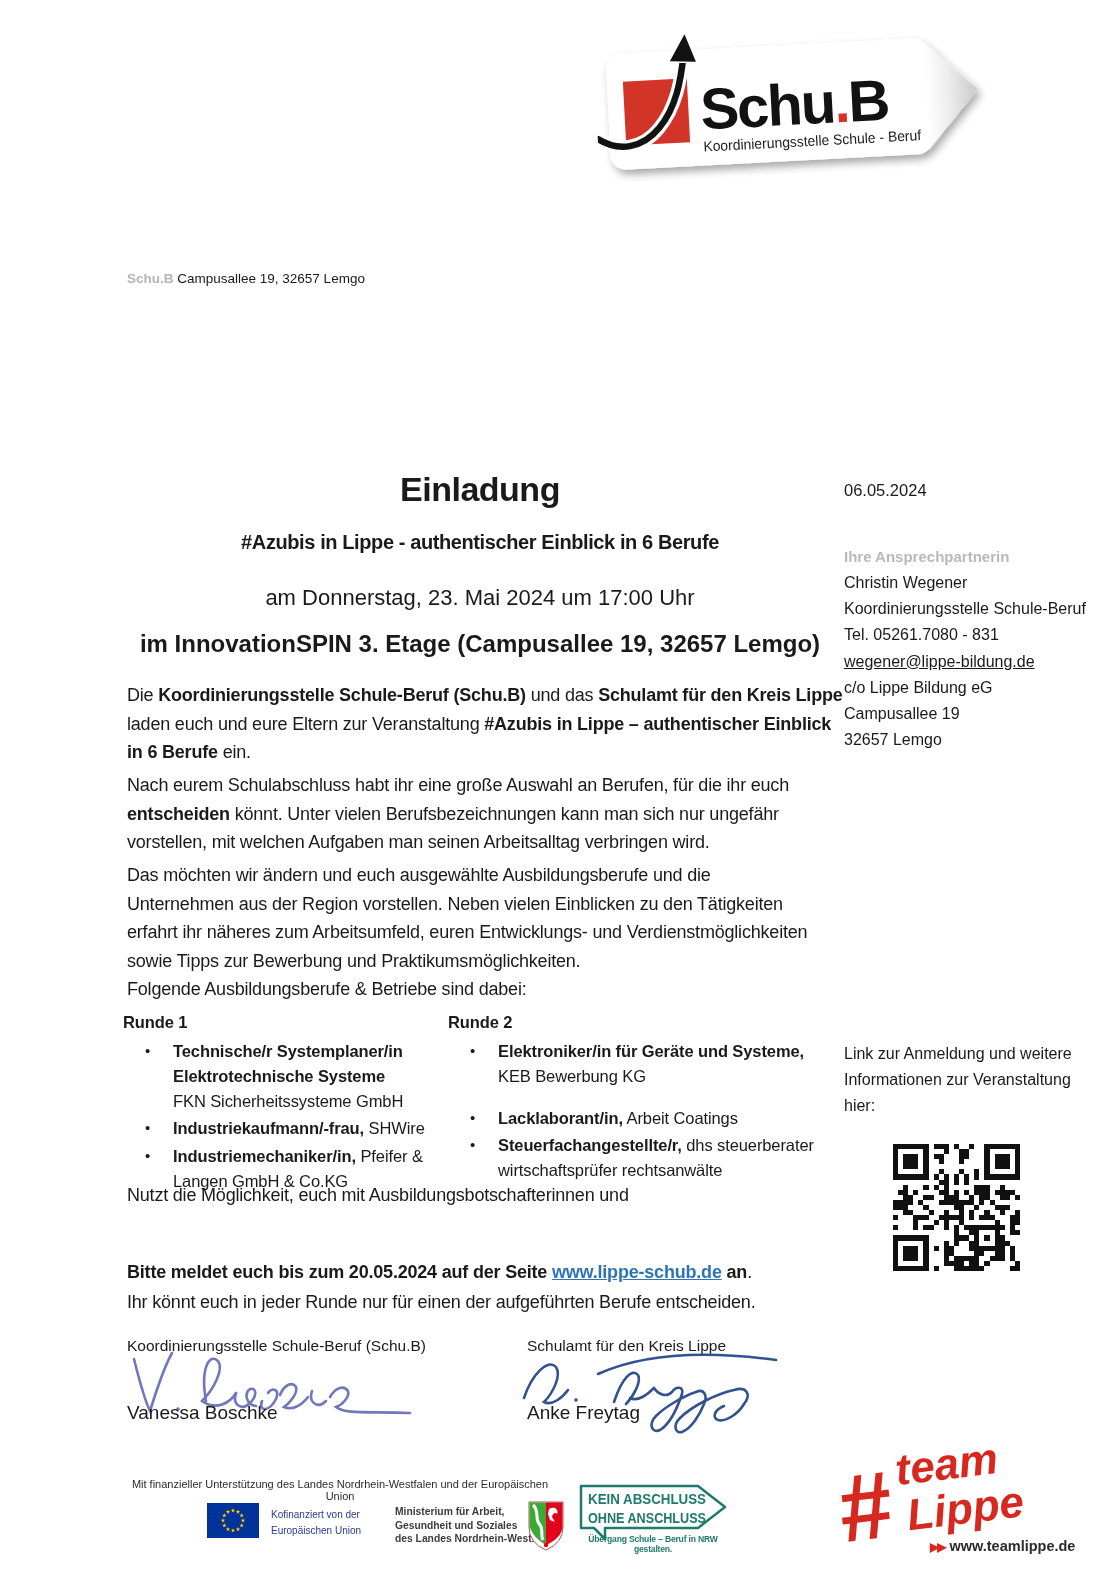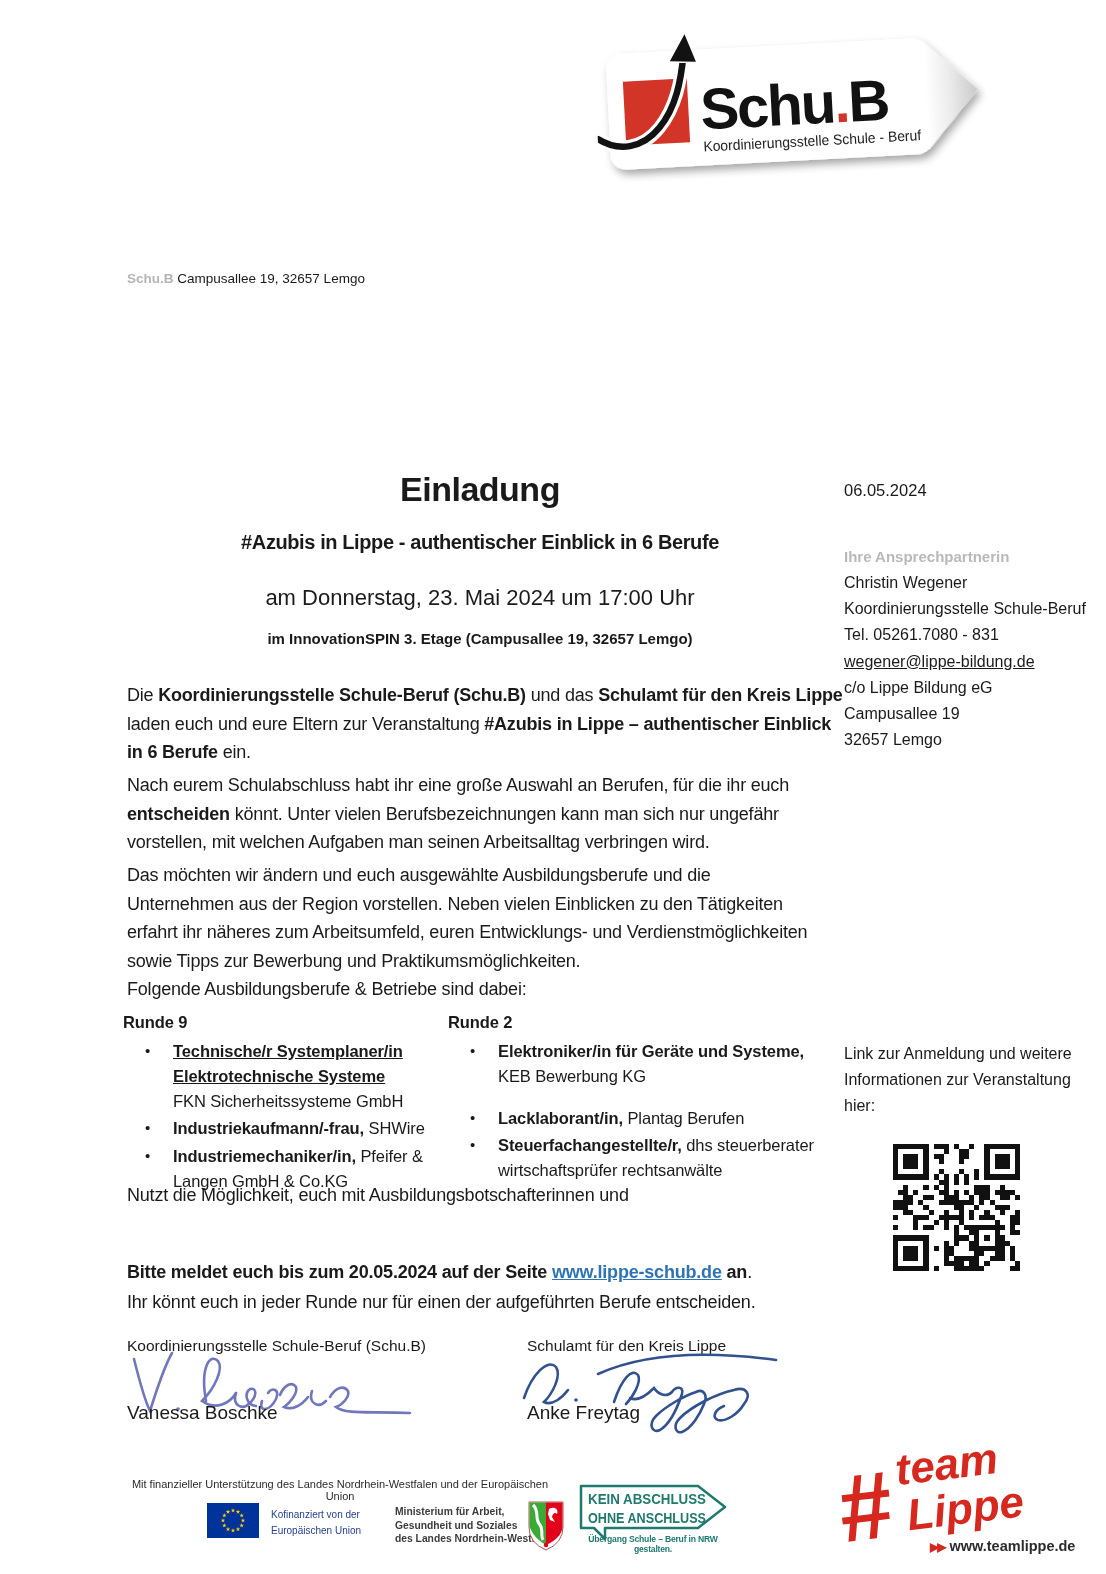--- a/index.html
+++ b/index.html
@@ -13,21 +13,21 @@
   
   .sender{left:127px;top:271px;font-size:13.5px;}
   .sender .brand{color:#b5b5b5;font-weight:bold;}
   .recipient{left:128px;top:314px;font-size:18.5px;line-height:28px;}
 
   
   .hcol{left:127px;width:706px;text-align:center;}
   .h-title{top:470px;font-size:34px;font-weight:bold;letter-spacing:-0.5px;}
   .h-sub{top:531px;font-size:20px;font-weight:bold;letter-spacing:-0.4px;}
   .h-date{top:585px;font-size:22px;}
-  .h-loc{top:630px;font-size:15px;font-weight:bold;}
+  .h-loc{top:630px;font-size:24px;font-weight:bold;}
 
   
   .r-date{left:844px;top:481px;font-size:16.5px;}
   .contact-h{left:844px;top:548px;font-size:15px;font-weight:bold;color:#b9b9b9;}
   .contact{left:844px;top:570px;font-size:16px;line-height:26.2px;}
   .contact .email{text-decoration:underline;}
   .reg-note{left:844px;top:1041px;width:260px;font-size:16px;line-height:26.2px;}
   .qr{left:893px;top:1144px;width:127px;height:127px;}
 
   
@@ -120,32 +120,32 @@
     <div>Campusallee 19</div>
     <div>32657 Lemgo</div>
   </div>
 
   <div class="abs para p1 rich"><span>Die </span><span style="font-weight: bold;">Koordinierungsstelle Schule-Beruf (Schu.B)</span><span> und das </span><span style="font-weight: bold;">Schulamt für den Kreis Lippe</span><br><span>laden euch und eure Eltern zur Veranstaltung </span><span style="font-weight: bold;">#Azubis in Lippe – authentischer Einblick</span><br><span style="font-weight: bold;">in 6 Berufe</span><span> ein.</span></div>
   <div class="abs para p3 rich"><span>Das möchten wir ändern und euch ausgewählte Ausbildungsberufe und die</span><br><span>Unternehmen aus der Region vorstellen. Neben vielen Einblicken zu den Tätigkeiten</span><br><span>erfahrt ihr näheres zum Arbeitsumfeld, euren Entwicklungs- und Verdienstmöglichkeiten</span><br><span>sowie Tipps zur Bewerbung und Praktikumsmöglichkeiten.</span></div>
   <div class="abs para p2 rich"><span>Nach eurem Schulabschluss habt ihr eine große Auswahl an Berufen, für die ihr euch</span><br><span style="font-weight: bold;">entscheiden</span><span> könnt. Unter vielen Berufsbezeichnungen kann man sich nur ungefähr</span><br><span>vorstellen, mit welchen Aufgaben man seinen Arbeitsalltag verbringen wird.</span></div>
   <div class="abs para p4">Folgende Ausbildungsberufe &amp; Betriebe sind dabei:</div>
 
   <div class="abs round c1">
-    <div class="rh">Runde 9</div>
+    <div class="rh">Runde 1</div>
     <ul>
-      <li><span class="blt">•</span><span class="rich"><span style="font-weight: bold; text-decoration: underline;">Technische/r Systemplaner/in Elektrotechnische Systeme</span><br><span>FKN Sicherheitssysteme GmbH</span></span></li>
+      <li><span class="blt">•</span><span class="rich"><span style="font-weight: bold;">Technische/r Systemplaner/in Elektrotechnische Systeme</span><br><span>FKN Sicherheitssysteme GmbH</span></span></li>
       <li><span class="blt">•</span><span class="rich"><span style="font-weight: bold;">Industriekaufmann/-frau,</span><span> SHWire</span></span></li>
       <li><span class="blt">•</span><span class="rich"><span style="font-weight: bold;">Industriemechaniker/in,</span><span> Pfeifer &amp; Langen GmbH &amp; Co.KG</span></span></li>
     </ul>
   </div>
   <div class="abs round c2">
     <div class="rh">Runde 2</div>
     <ul>
       <li class="gap-after"><span class="blt">•</span><span class="rich"><span style="font-weight: bold;">Elektroniker/in für Geräte und Systeme,</span><br><span>KEB Bewerbung KG</span></span></li>
-      <li><span class="blt">•</span><span class="rich"><span style="font-weight: bold;">Lacklaborant/in,</span><span> Plantag Berufen</span></span></li>
+      <li><span class="blt">•</span><span class="rich"><span style="font-weight: bold;">Lacklaborant/in,</span><span> Arbeit Coatings</span></span></li>
       <li><span class="blt">•</span><span class="rich"><span style="font-weight: bold;">Steuerfachangestellte/r,</span><span> dhs steuerberater wirtschaftsprüfer rechtsanwälte</span></span></li>
     </ul>
   </div>
 
   <div class="abs reg-note">Link zur Anmeldung und weitere Informationen zur Veranstaltung hier:</div>
   <div class="abs qr">
     <svg id="qr-svg" width="127" height="127" viewBox="0 0 25 25" style="shape-rendering:crispEdges">
         <g fill="#111">
           <rect x="0" y="0" width="1" height="1"></rect>
           <rect x="1" y="0" width="1" height="1"></rect>

